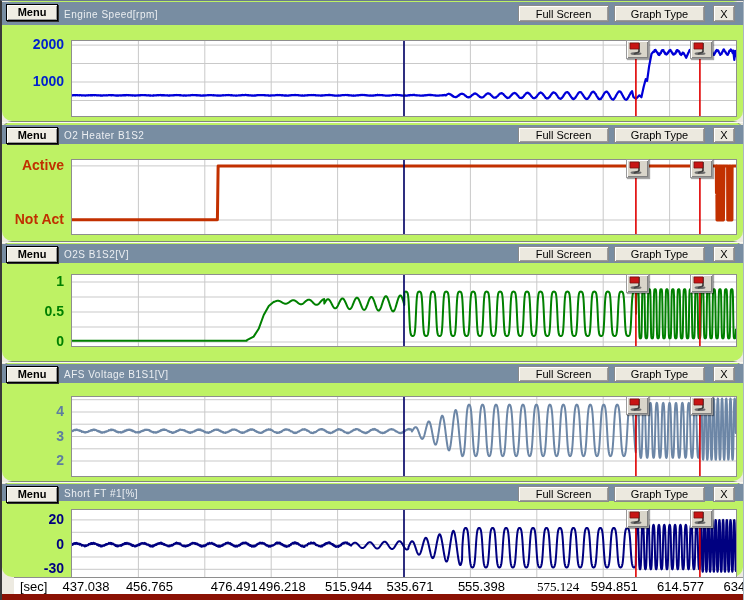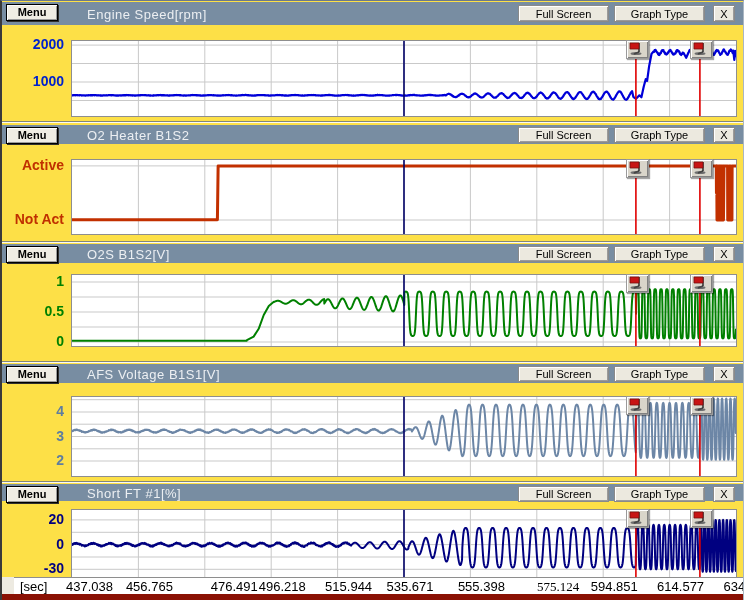--- a/index.html
+++ b/index.html
@@ -1,21 +1,21 @@
 <!DOCTYPE html>
 <html><head>
 <meta charset="utf-8">
 <style>
   html,body{margin:0;padding:0;background:#D4D0C8;}
   #window{
     position:relative;width:744px;height:600px;overflow:hidden;
     box-sizing:border-box;border-left:2px solid #3A3A3A;border-top:1px solid #6B7A8C;border-right:1px solid #AAB6C2;
     background:#EDEAE1;font-family:"Liberation Sans",sans-serif;
   }
-  .panel{position:relative;background:#fde047;overflow:visible;}
+  .panel{position:relative;background:#bef264;overflow:visible;border-radius:10px;}
   .panel + .panel{border-top:1px solid #80857C;box-sizing:border-box;}
   .panel + .panel::before{content:'';position:absolute;top:0;left:0;right:0;height:1px;background:#FAFAF5;}
   .panel:nth-of-type(1){height:120px;}
   .panel:nth-of-type(1) .titlebar{top:1px;height:23px;}
   .panel:nth-of-type(1) .plot{top:39px;height:75px;}
   .panel:nth-of-type(2){height:120px;}
   .panel:nth-of-type(2) .titlebar{top:3px;height:19px;}
   .panel:nth-of-type(2) .plot{top:37px;height:74px;}
   .panel:nth-of-type(3){height:120px;}
   .panel:nth-of-type(3) .titlebar{top:2px;height:19px;}
@@ -23,21 +23,21 @@
   .panel:nth-of-type(4){height:120px;}
   .panel:nth-of-type(4) .titlebar{top:2px;height:19px;}
   .panel:nth-of-type(4) .plot{top:34px;height:79px;}
   .panel:nth-of-type(5){height:96px;}
   .panel:nth-of-type(5) .titlebar{top:2px;height:17px;}
   .panel:nth-of-type(5) .plot{top:27px;height:68px;}
 
   .titlebar{position:absolute;left:0;right:0;background:#788DA2;}
   .ptitle{
     position:absolute;left:62px;top:50%;transform:translateY(-50%);
-    color:#ECEFF2;font-size:13px;letter-spacing:0.5px;white-space:nowrap;margin-left:23px;
+    color:#ECEFF2;font-size:10px;letter-spacing:0.5px;white-space:nowrap;
   }
   .menu-btn{
     position:absolute;left:4px;top:2px;width:52px;height:17px;
     background:#F0EDE4;border:1px solid #000;
     box-shadow:1px 1px 0 #30302f, inset 1px 1px 0 #FFF, inset -1px -1px 0 #9B9B9B;
     font-family:"Liberation Sans",sans-serif;font-size:11px;font-weight:bold;color:#000;
     padding:0;line-height:15px;cursor:default;
   }
   .win-btn{
     position:absolute;top:2px;height:16px;background:#ECE9DF;border:1px solid #8A8A8A;
@@ -321,21 +321,21 @@
           </svg>
         </div>
       </div>
   <span class="ylab" style="top: 28.8909px; color: rgb(0, 0, 128);">20</span>
       <span class="ylab" style="top: 53.6182px; color: rgb(0, 0, 128);">0</span>
       <span class="ylab" style="top: 78.3455px; color: rgb(0, 0, 128);">-30</span>
     </section>
 
   <div class="time-strip">
     <span class="sec-prefix">[sec]</span>
-  <span class="tlab" style="left: 15px; text-align: right;">437.038</span>
+  <span class="tlab" style="left: 30px;">437.038</span>
       <span class="tlab" style="left: 93.4px;">456.765</span>
       <span class="tlab" style="left: 159.8px; text-align: right;">476.491</span>
       <span class="tlab" style="left: 226.2px;">496.218</span>
       <span class="tlab" style="left: 292.6px;">515.944</span>
       <span class="tlab" style="left: 354px;">535.671</span>
       <span class="tlab" style="left: 425.4px;">555.398</span>
       <span class="tlab" style="left: 502px; font-family: Liberation Serif, serif;">575.124</span>
       <span class="tlab" style="left: 558.2px;">594.851</span>
       <span class="tlab" style="left: 624.6px;">614.577</span>
       <span class="tlab" style="left: 691px;">634.304</span>

